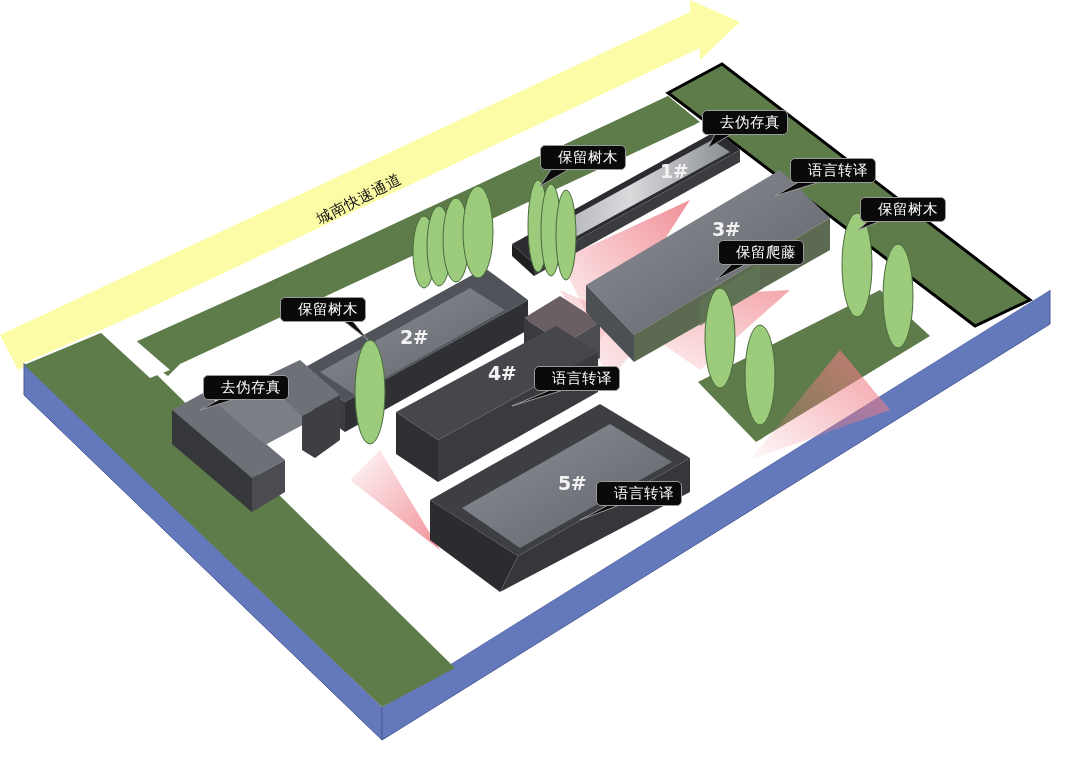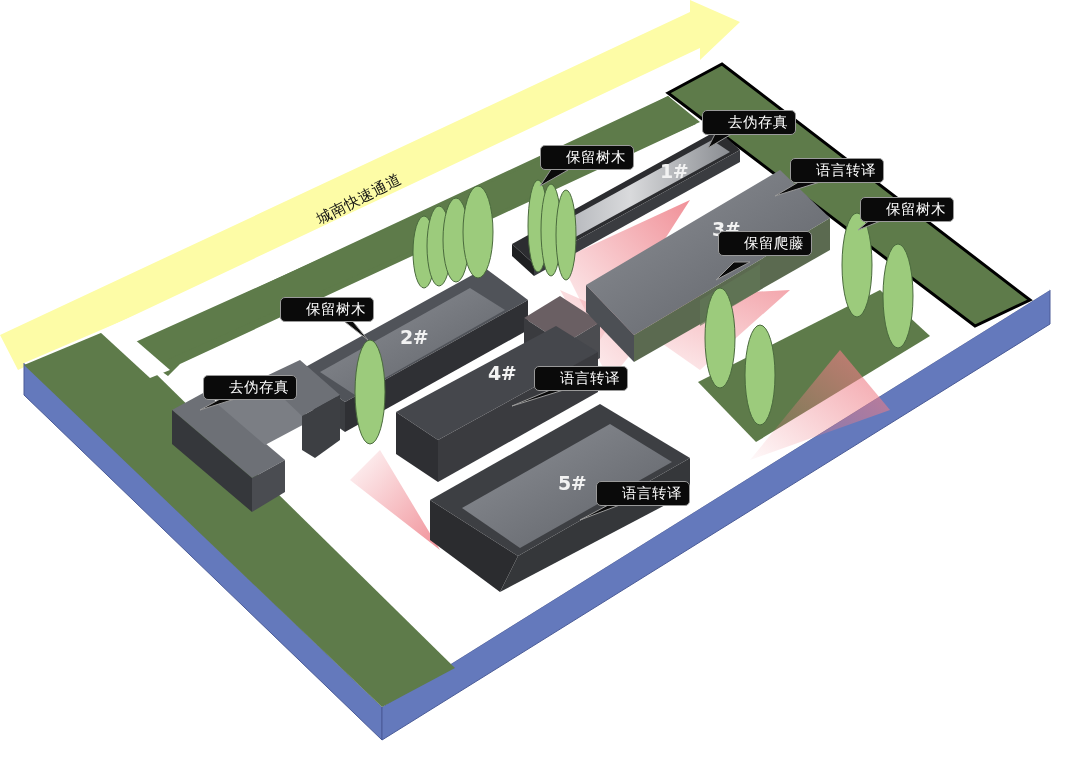--- a/index.html
+++ b/index.html
@@ -1,21 +1,21 @@
 <!DOCTYPE html>
 <html><head>
 <meta charset="utf-8">
 <style>
   html, body { margin: 0; padding: 0; background: #ffffff; }
   body { width: 1080px; height: 763px; overflow: hidden; position: relative;
          font-family: "DejaVu Sans", "Liberation Sans", sans-serif; }
   #stage { position: absolute; left: 0; top: 0; width: 1080px; height: 763px; }
   svg { position: absolute; left: 0; top: 0; }
   .callout { position: absolute; background: #0a0a0a; color: #ffffff; border: 1.5px solid #9a9a9a;
-             border-radius: 5px; font-size: 14.5px; line-height: 20px; padding: 1px 7px 2px 25px;
+             border-radius: 5px; font-size: 14.5px; line-height: 20px; padding: 1px 7px 2px 17px;
              white-space: nowrap; letter-spacing: 0.5px; }
   .bldg-num { position: absolute; color: #f2f2f2; font-family: "DejaVu Sans", "Liberation Sans", sans-serif;
               font-weight: bold; font-size: 19px; letter-spacing: -0.5px; }
   .road-label { position: absolute; font-size: 15px; color: #111; transform-origin: left bottom;
                 transform: rotate(-27deg); white-space: nowrap; letter-spacing: 0.5px; }
 </style>
 </head>
 <body>
 
 <div id="stage">
@@ -155,18 +155,18 @@
   <div class="bldg-num" style="left:660px; top:160px;">1#</div>
   <div class="bldg-num" style="left:400px; top:326px;">2#</div>
   <div class="bldg-num" style="left:712px; top:218px;">3#</div>
   <div class="bldg-num" style="left:488px; top:362px;">4#</div>
   <div class="bldg-num" style="left:558px; top:472px;">5#</div>
 
   <div class="callout" style="left:702px; top:110px;">去伪存真</div>
   <div class="callout" style="left:540px; top:145px;">保留树木</div>
   <div class="callout" style="left:790px; top:158px;">语言转译</div>
   <div class="callout" style="left:860px; top:197px;">保留树木</div>
-  <div class="callout" style="left:718px; top:231px;text-align:right;">保留爬藤</div>
+  <div class="callout" style="left:718px; top:240px;text-align:right;">保留爬藤</div>
   <div class="callout" style="left:280px; top:297px;">保留树木</div>
   <div class="callout" style="left:203px; top:375px;">去伪存真</div>
   <div class="callout" style="left:534px; top:366px;">语言转译</div>
   <div class="callout" style="left:596px; top:481px;">语言转译</div>
 </div>
 
 </body></html>

